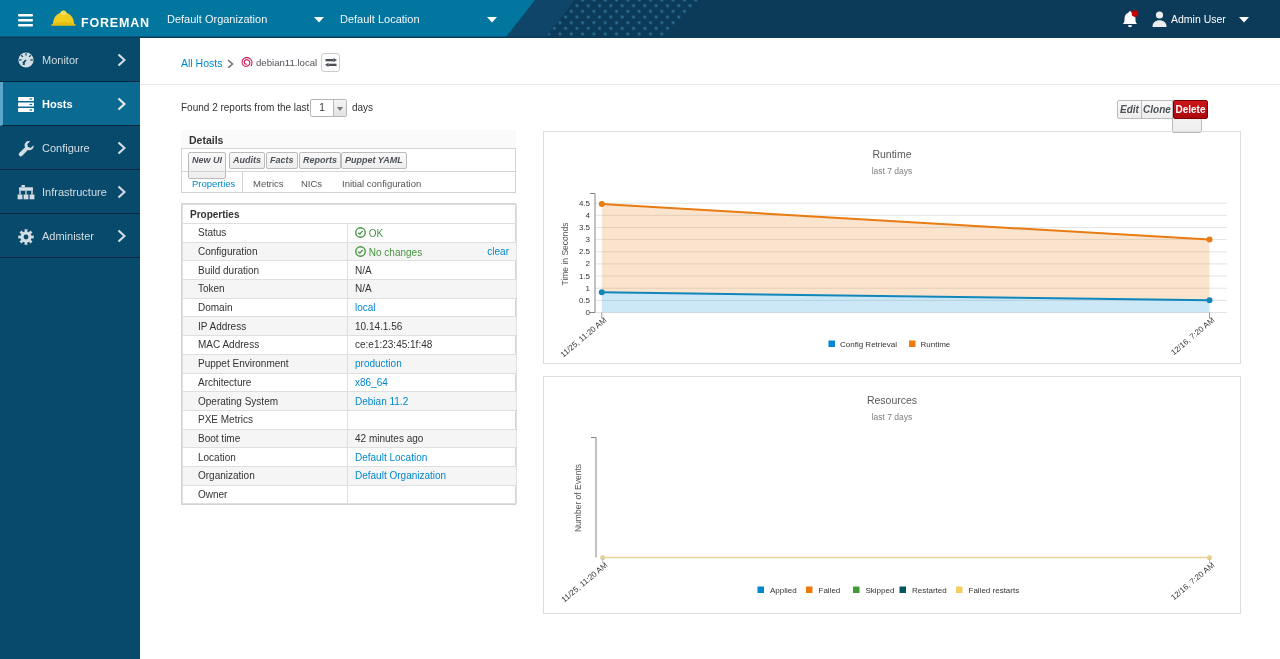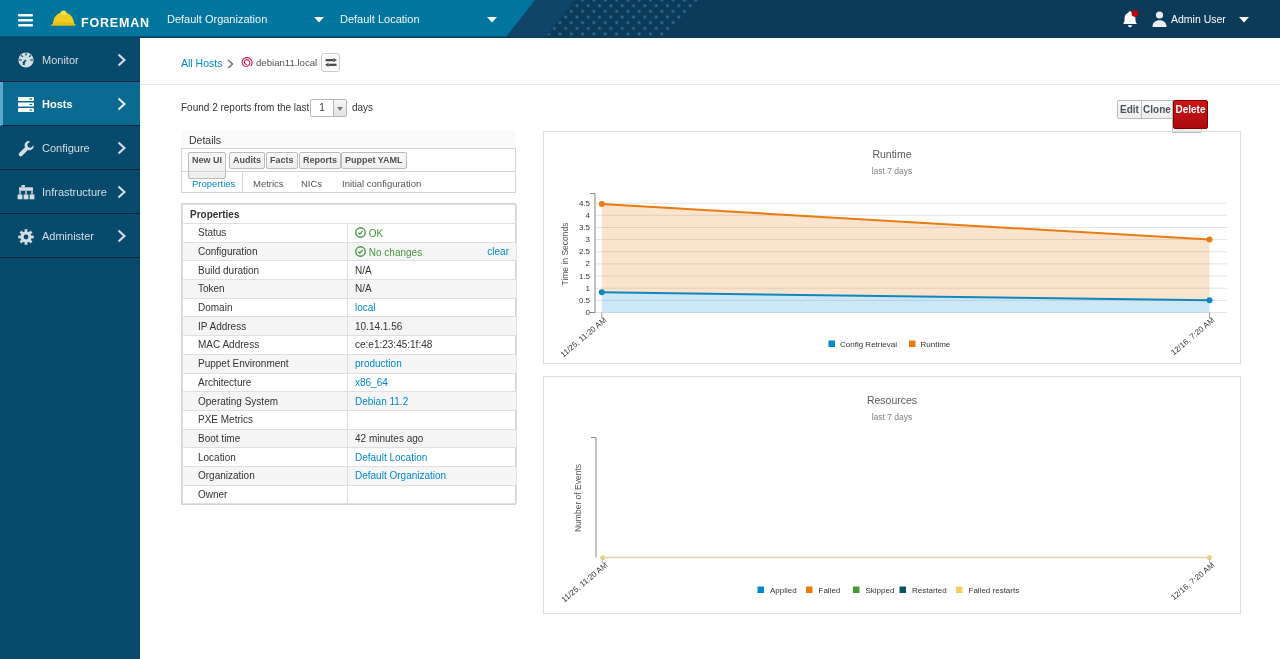--- a/index.html
+++ b/index.html
@@ -1,21 +1,21 @@
 <!DOCTYPE html>
 <html><head>
 <meta charset="utf-8">
 <style>
 * { margin:0; padding:0; box-sizing:border-box; }
 html,body { width:1280px; height:659px; }
 body { position:relative; font-family:"Liberation Sans",sans-serif; background:#fff; overflow:hidden; }
 .abs { position:absolute; }
 a { color:#0088ce; text-decoration:none; }
 .btn { display:inline-block; font-size:12px; font-weight:bold; color:#4d5258; text-align:center;
-  background:linear-gradient(to bottom,#fafafa 0%,#ededed 100%); border:1px solid #bbb; border-radius:2px; }
+  background:linear-gradient(to bottom,#fafafa 0%,#ededed 100%); border:1px solid #bbb; border-radius:2px;font-style:italic; }
 .btn { font-size:10px; }
 </style>
 </head>
 <body>
 
 <svg class="abs" style="left:0;top:0" width="1280" height="38">
   <defs>
     <pattern id="dots" width="8" height="8" patternUnits="userSpaceOnUse" patternTransform="rotate(45)">
       <rect width="8" height="8" fill="#0c3a59"></rect>
       <circle cx="4" cy="4" r="1.6" fill="#2a6e93"></circle>
@@ -155,25 +155,25 @@
   <div class="abs" style="right:0;top:0;width:13px;height:16px;background:linear-gradient(#f5f5f5,#e2e2e2);border-left:1px solid #b7b7b7"></div>
   <svg class="abs" style="right:3.5px;top:6.5px" width="6" height="4">
       <polygon points="0,0 6,0 3,4" fill="#777"></polygon>
     </svg>
 </div>
 <div class="abs" style="left:352px;top:103px;font-size:10px;color:#333;line-height:1">days</div>
 
 <div class="btn abs" style="left:1117px;top:100px;width:25px;height:19px;line-height:17px;border-radius:2px 0 0 2px">Edit</div>
 <div class="btn abs" style="left:1141px;top:100px;width:32px;height:19px;line-height:17px;border-radius:0">Clone</div>
 <div class="btn abs" style="left:1172px;top:100px;width:30px;height:33px;line-height:17px;border-radius:0 2px 2px 0;color:#9da0a4">Build</div>
-<div class="abs" style="left:1173px;top:100px;width:35px;height:29px;line-height:17px;text-align:center;font-size:10px;font-weight:bold;color:#fff;background:linear-gradient(#cb1618,#ab0a0e);border:1px solid #7d0000;border-radius:2px">Delete</div>
+<div class="abs" style="left:1173px;top:100px;width:35px;height:19px;line-height:17px;text-align:center;font-size:10px;font-weight:bold;color:#fff;background:linear-gradient(#cb1618,#ab0a0e);border:1px solid #7d0000;border-radius:2px">Delete</div>
 
 <div class="abs" style="left:181px;top:130px;width:335px;height:63px;border:1px solid #d4d4d4;background:#fff"></div>
 <div class="abs" style="left:181px;top:130px;width:335px;height:19px;border-bottom:1px solid #d4d4d4;background:#fafafa"></div>
-<div class="abs" style="left:189px;top:135px;font-size:10.5px;font-weight:normal;color:#333;line-height:1">Details</div>
+<div class="abs" style="left:189px;top:135px;font-size:10.5px;font-weight:bold;color:#333;line-height:1">Details</div>
 <div class="btn abs" style="left:188px;top:152px;height:27px;line-height:15px;font-size:9px;padding:0 3px">New UI</div>
 <div class="btn abs" style="left:229px;top:152px;height:17px;line-height:15px;font-size:9px;padding:0 3px">Audits</div>
 <div class="btn abs" style="left:266px;top:152px;height:17px;line-height:15px;font-size:9px;padding:0 3px">Facts</div>
 <div class="btn abs" style="left:299px;top:152px;height:17px;line-height:15px;font-size:9px;padding:0 3px">Reports</div>
 <div class="btn abs" style="left:341px;top:152px;height:17px;line-height:15px;font-size:9px;padding:0 3px">Puppet YAML</div>
 <div class="abs" style="left:181px;top:171px;width:335px;border-top:1px solid #d4d4d4"></div>
 <div class="abs" style="left:242px;top:171px;width:1px;height:22px;background:#d4d4d4"></div>
 <div class="abs" style="left:242px;top:192px;width:274px;border-top:1px solid #d4d4d4"></div>
 <div class="abs" style="left:192px;top:179px;font-size:9.5px;color:#0088ce;line-height:1">Properties</div>
 <div class="abs" style="left:253px;top:179px;font-size:9.5px;color:#555;line-height:1">Metrics</div>

